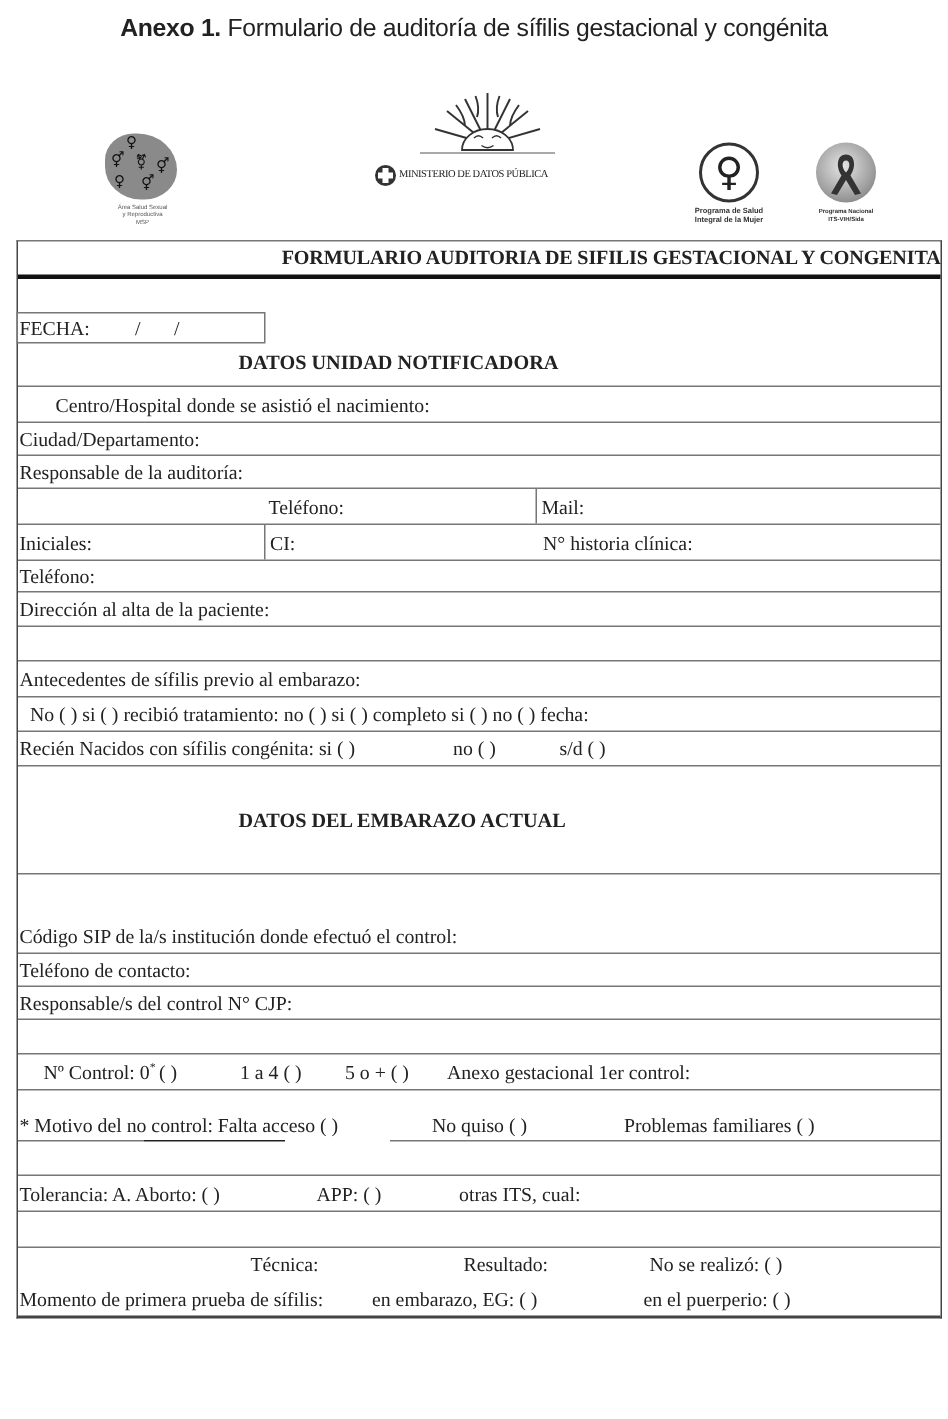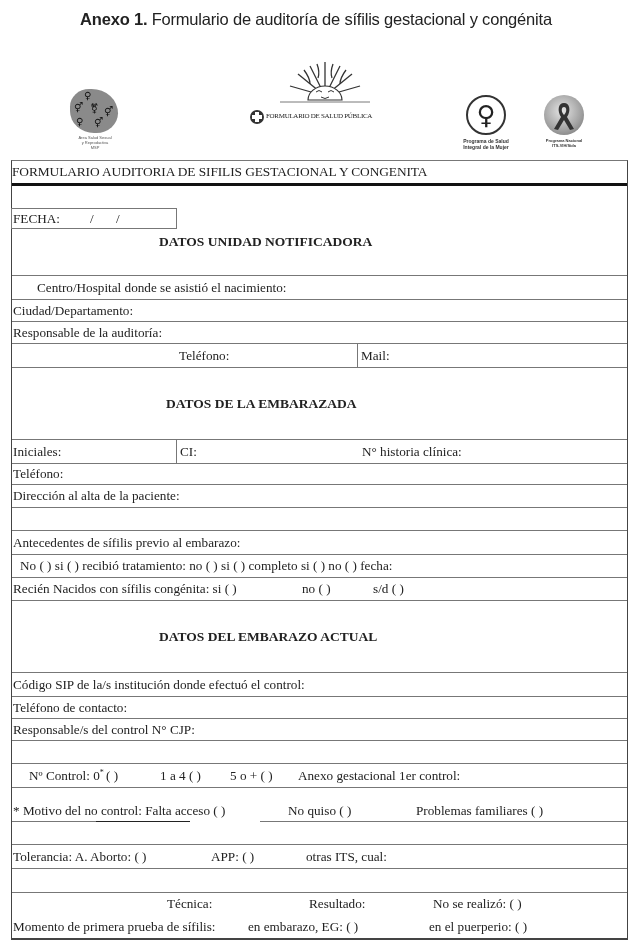--- a/index.html
+++ b/index.html
@@ -27,21 +27,21 @@
 
   .logo-its { left: 536px; top: 40px; width: 56px; text-align: center; }
   .logo-its .circle { width: 40px; height: 40px; border-radius: 50%; background: radial-gradient(circle at 45% 40%, #e5e5e5 0%, #a0a0a0 60%, #6b6b6b 100%); margin: 0 auto; position: relative; font-size: 24px; line-height: 40px; color: #333; font-family: "DejaVu Sans", sans-serif; }
   .logo-its .cap { font-family: "Liberation Sans", sans-serif; font-size: 4px; font-weight: bold; line-height: 5px; color: #333; margin-top: 3px; }
 
   .form { position: absolute; left: 11px; top: 160px; width: 615px; border-left: 1.5px solid #444; border-right: 1.5px solid #444; border-top: 1.5px solid #777; border-bottom: 1.5px solid #444; }
   .row { position: relative; border-bottom: 1px solid #777; box-sizing: border-box; font-size: 13.2px; line-height: 1; white-space: nowrap; }
   .row.last { border-bottom: none; }
   .cell-text { position: absolute; top: 50%; transform: translateY(-50%); }
   .form-title { height: 25px; border-bottom: 3px solid #111; }
-  .form-title .cell-text { left: 0; right: 0; text-align: left; font-weight: normal; font-size: 13.4px; letter-spacing: -0.1px; }
+  .form-title .cell-text { left: 0; right: 0; text-align: right; font-weight: bold; font-size: 13.4px; letter-spacing: -0.1px; }
   .section-head { font-weight: bold; font-size: 13.5px; }
   .vdiv { position: absolute; top: 0; bottom: 0; border-left: 1px solid #777; }
   .fecha-box { position: absolute; left: -1px; top: 22px; width: 166px; height: 21px; border: 1px solid #777; box-sizing: border-box; }
   .fecha-box .cell-text { left: 1px; }
   .fecha-box .slash { position: absolute; top: 50%; transform: translateY(-50%); }
   .sup { font-size: 8px; vertical-align: super; line-height: 0; }
   .dark-line { position: absolute; bottom: -1px; height: 1.5px; background: #222; }
 </style>
 </head>
 <body>
@@ -81,21 +81,21 @@
         <path d="M37 6 Q40 14 38 20"></path>
           <path d="M53 6 Q50 14 52 20"></path>
         <path d="M24 12 Q30 20 30 26"></path>
           <path d="M66 12 Q60 20 60 26"></path>
       </g>
       <path d="M28 42 A17 14 0 0 1 62 42 Z" fill="#fff" stroke="#333" stroke-width="1.2"></path>
       <path d="M36 34 q3 -3 6 0 M48 34 q3 -3 6 0 M41 39 q4 3 8 0" stroke="#333" stroke-width="1" fill="none"></path>
       <line x1="0" y1="44" x2="90" y2="44" stroke="#555" stroke-width="0.8"></line>
     </svg>
     <div class="cross"></div>
-    <div class="msp-text">FORMULARIO DE SALUD PÚBLICA</div>
+    <div class="msp-text">MINISTERIO DE DATOS PÚBLICA</div>
   </div>
 
   <div class="logo logo-mujer">
     <div class="circle">♀</div>
     <div class="cap">
       <div>Programa de Salud</div>
       <div>Integral de la Mujer</div>
     </div>
   </div>
 
@@ -110,21 +110,21 @@
       <div>ITS-VIH/Sida</div>
     </div>
   </div>
 </div>
 
 <div class="form">
   <div class="row form-title">
     <span class="cell-text">FORMULARIO AUDITORIA DE SIFILIS GESTACIONAL Y CONGENITA</span>
   </div>
 
-  <div class="row" style="height:90px;">
+  <div class="row" style="height:72px;">
     <div class="fecha-box">
       <span class="cell-text">FECHA:</span>
       <span class="slash" style="left:78px;">/</span>
       <span class="slash" style="left:104px;">/</span>
     </div>
     <span class="cell-text section-head" style="left:147px; top:56px;text-align:right;">DATOS UNIDAD NOTIFICADORA</span>
   </div>
 
   <div class="row" style="height:24px;">
     <span class="cell-text" style="left:1px;padding-left:24px;">Centro/Hospital donde se asistió el nacimiento:</span>
@@ -134,23 +134,20 @@
   </div>
   <div class="row" style="height:22px;">
     <span class="cell-text" style="left:1px;">Responsable de la auditoría:</span>
   </div>
   <div class="row" style="height:24px;">
     <span class="cell-text" style="left:167px;">Teléfono:</span>
     <div class="vdiv" style="left:345px;"></div>
     <span class="cell-text" style="left:349px;">Mail:</span>
   </div>
 
-  <div class="row" style="height:72px;">
-    <span class="cell-text section-head" style="left:154px;">DATOS DE LA EMBARAZADA</span>
-  </div>
   <div class="row" style="height:24px;text-align:center;">
     <span class="cell-text" style="left:1px;">Iniciales:</span>
     <div class="vdiv" style="left:164px;"></div>
     <span class="cell-text" style="left:168px;">CI:</span>
     <span class="cell-text" style="left:350px;">N° historia clínica:</span>
   </div>
   <div class="row" style="height:21px;">
     <span class="cell-text" style="left:1px;">Teléfono:</span>
   </div>
   <div class="row" style="height:23px;text-align:right;">
@@ -165,21 +162,21 @@
   </div>
   <div class="row" style="height:23px;">
     <span class="cell-text" style="left:1px;">Recién  Nacidos con sífilis congénita:  si (  )</span>
     <span class="cell-text" style="left:290px;">no (  )</span>
     <span class="cell-text" style="left:361px;">s/d  (    )</span>
   </div>
 
   <div class="row" style="height:72px;">
     <span class="cell-text section-head" style="left:147px;">DATOS DEL EMBARAZO ACTUAL</span>
   </div>
-  <div class="row" style="height:24px;">
+  <div class="row" style="height:24px;margin-top:29px;">
     <span class="cell-text" style="left:1px;">Código SIP de la/s institución donde efectuó el control:</span>
   </div>
   <div class="row" style="height:22px;">
     <span class="cell-text" style="left:1px;">Teléfono de contacto:</span>
   </div>
   <div class="row" style="height:22px;">
     <span class="cell-text" style="left:1px;">Responsable/s del control N° CJP:</span>
   </div>
   <div class="row" style="height:23px;"></div>
   <div class="row" style="height:24px;">

